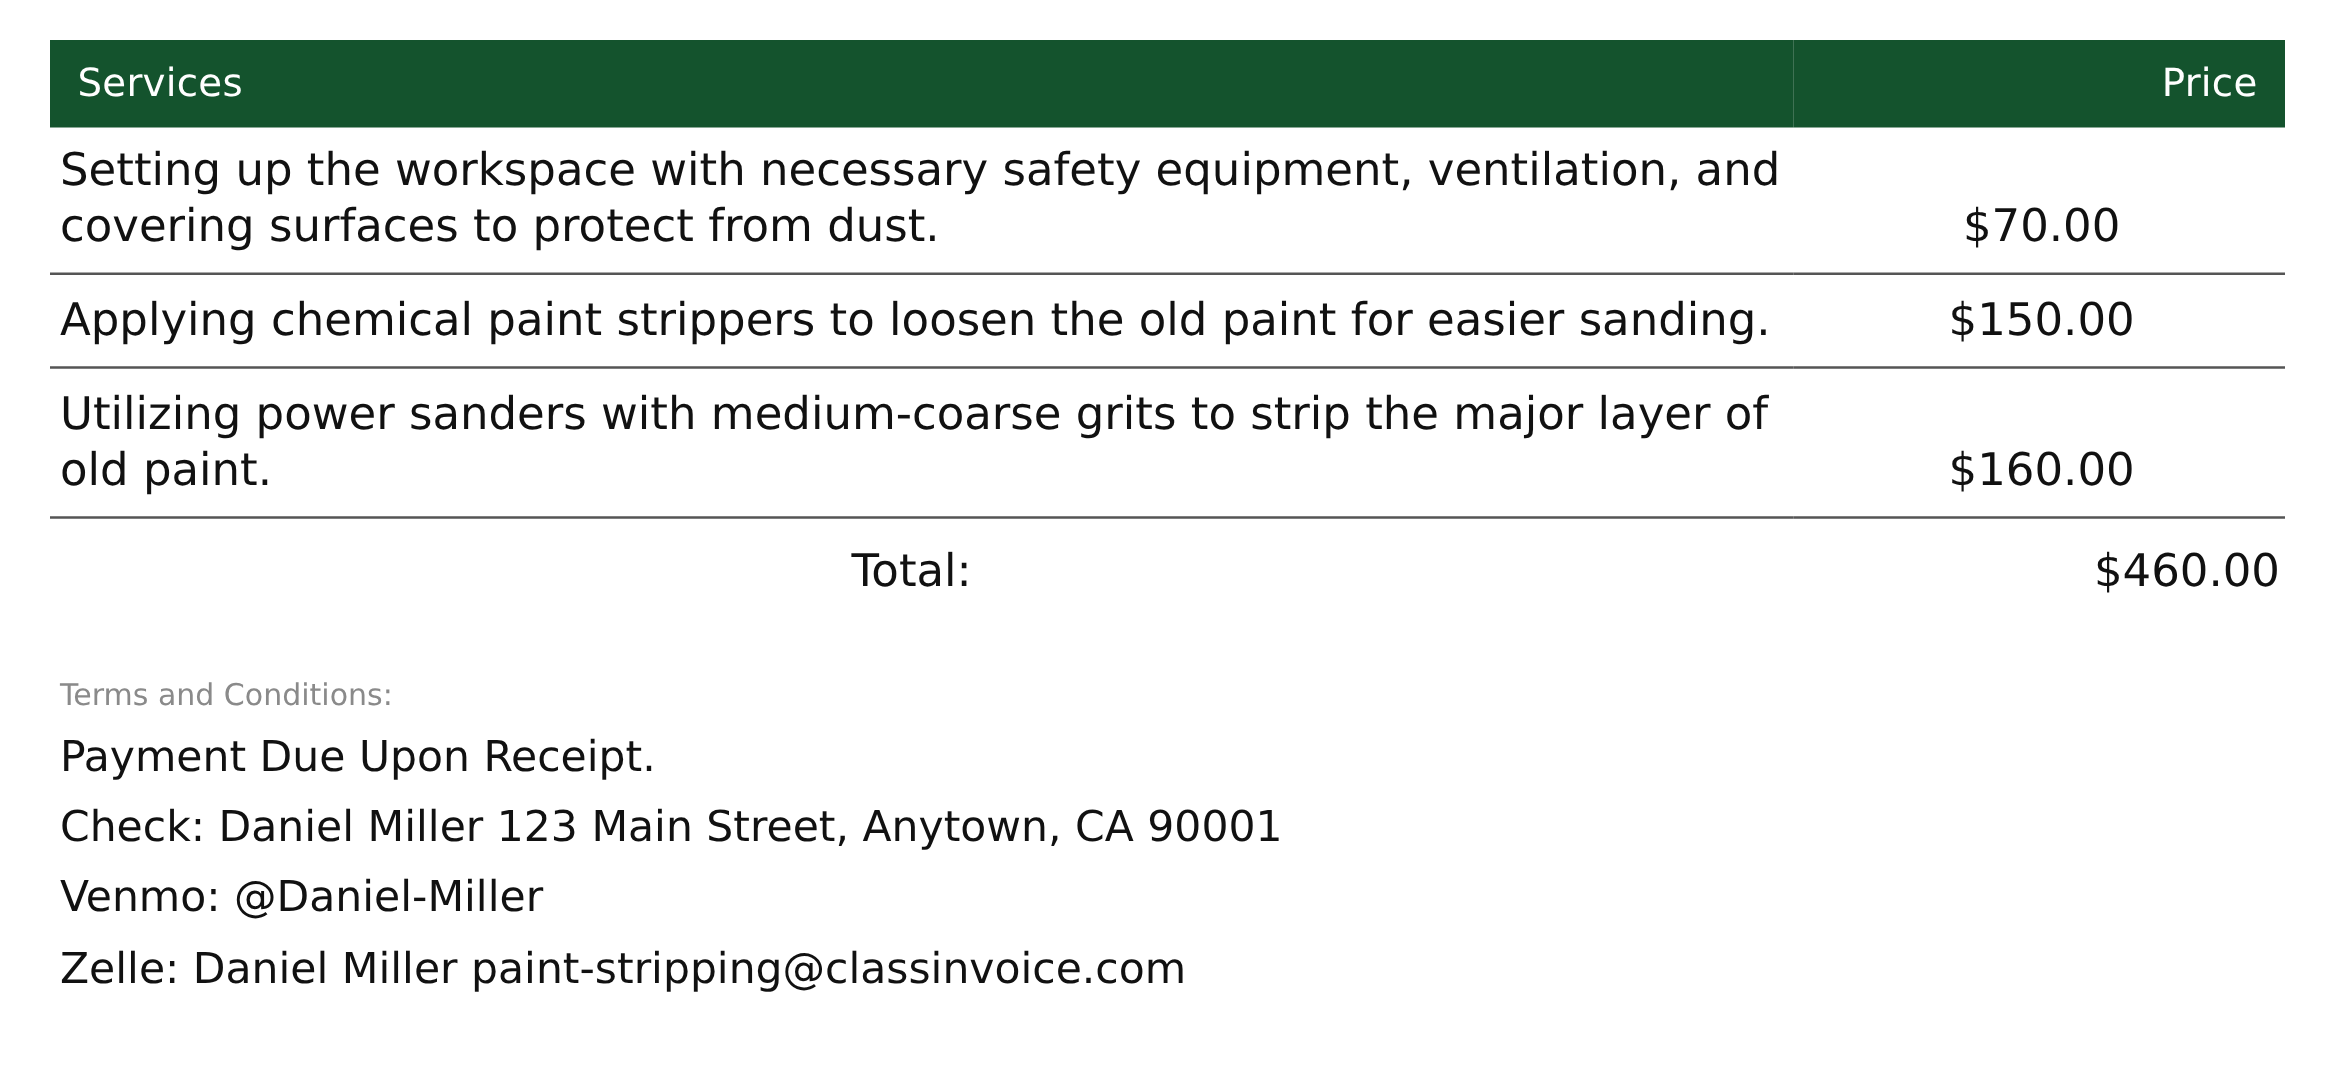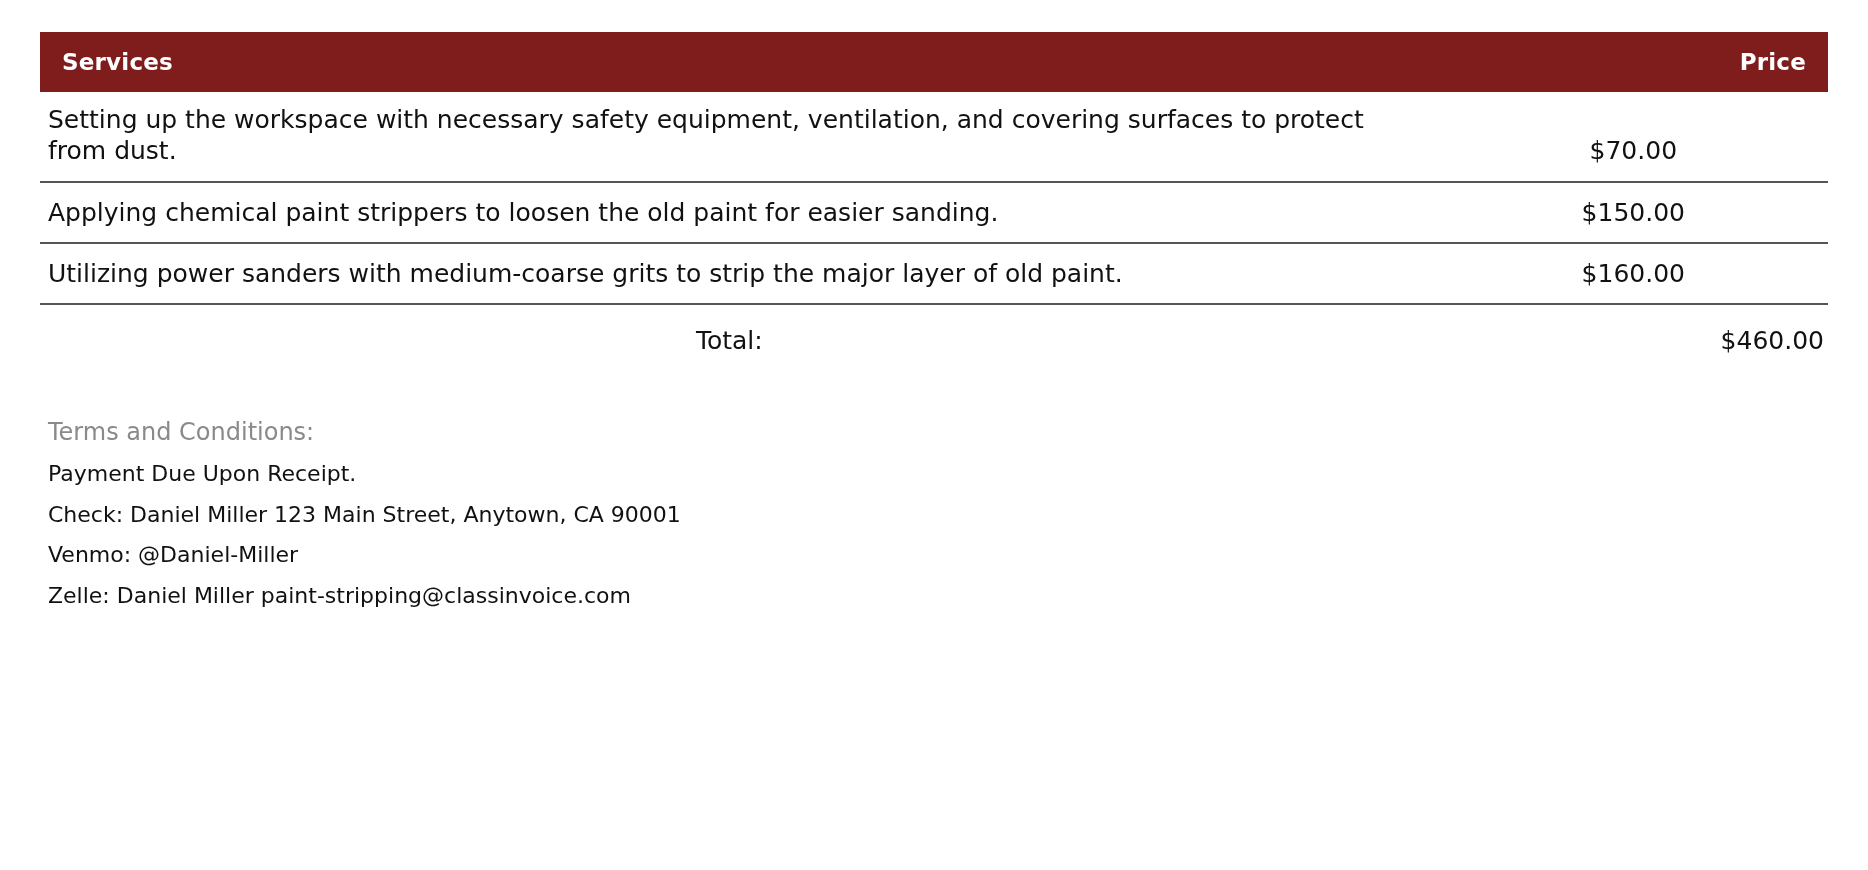--- a/index.html
+++ b/index.html
@@ -20,36 +20,36 @@
     height: 870px;
     padding: 32px 40px 0 40px;
   }
   
   .invoice-table {
     width: 100%;
     border-collapse: collapse;
     table-layout: fixed;
   }
   .invoice-table thead th {
-    background: #7f1d1d;
+    background: #14532d;
     color: #ffffff;
-    font-size: 23px;
-    font-weight: bold;
+    font-size: 31px;
+    font-weight: normal;
     padding: 17px 22px;
     text-align: left;
     letter-spacing: 0.2px;
   }
   .invoice-table thead th.price-col {
     text-align: right;
   }
   .col-service { width: 78%; }
   .col-price { width: 22%; }
 
   .invoice-table tbody td {
-    font-size: 25px;
+    font-size: 36px;
     font-weight: 400;
     color: #111111;
     padding: 14px 8px 14px 8px;
     vertical-align: top;
     border-bottom: 2px solid #555555;
     line-height: 1.25;
   }
   .invoice-table tbody td.price-cell {
     text-align: center;
     white-space: nowrap;
@@ -78,21 +78,21 @@
   .terms {
     margin-top: 48px;
     padding-left: 8px;
   }
   .terms-title {
     font-size: 24px;
     color: #8a8a8a;
     margin-bottom: 14px;
   }
   .terms-line {
-    font-size: 22px;
+    font-size: 34px;
     color: #111111;
     margin-bottom: 12px;
     line-height: 1.3;
   }
 </style>
 </head>
 <body>
 
 <div class="page">
 

